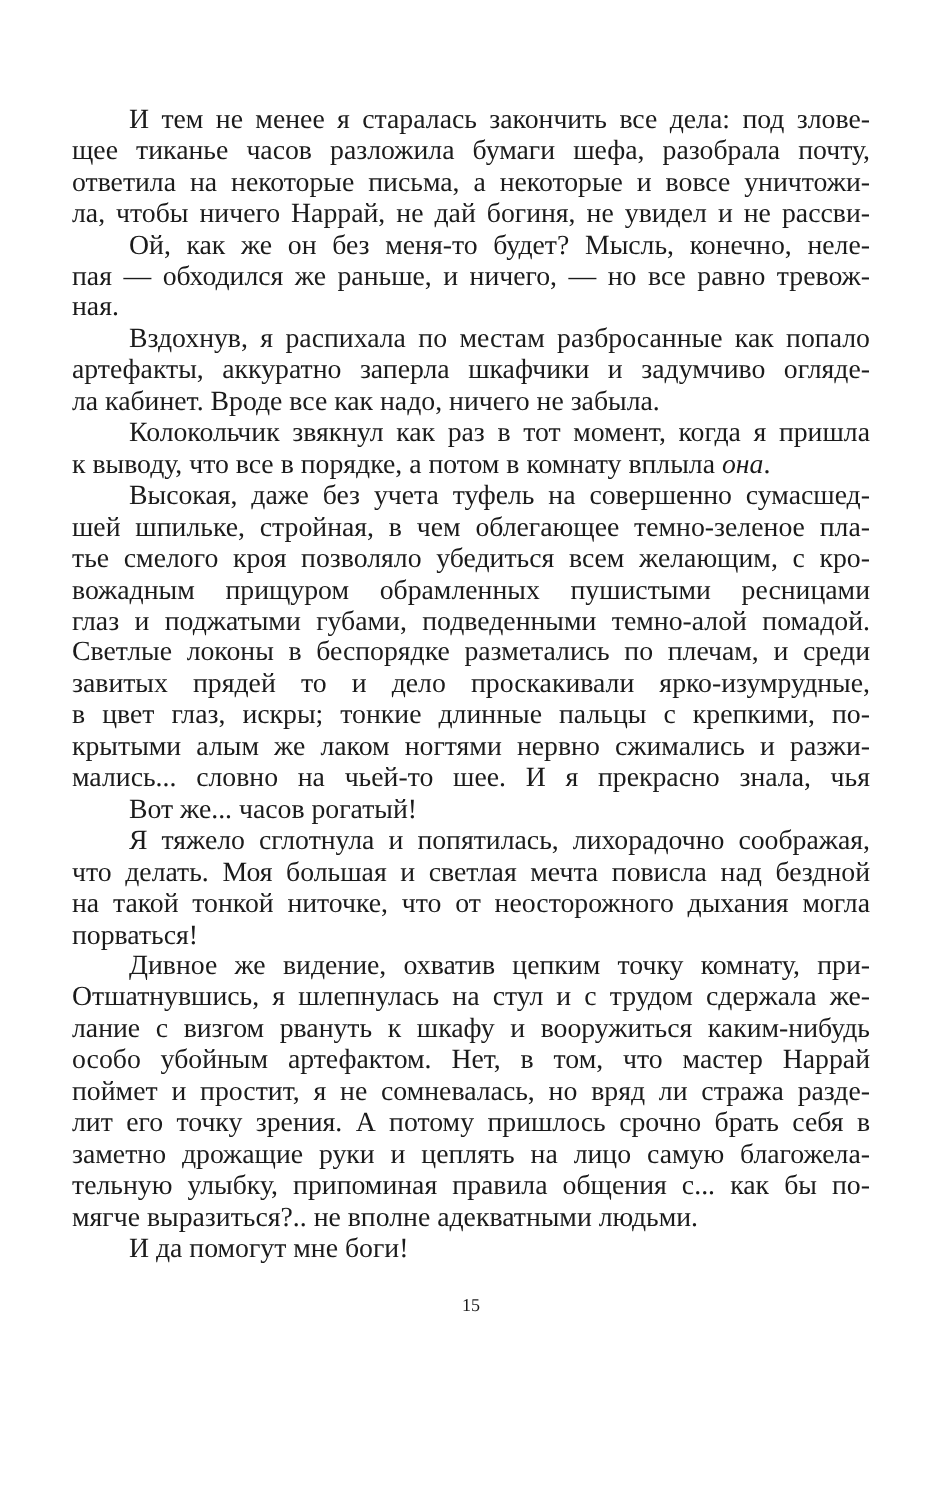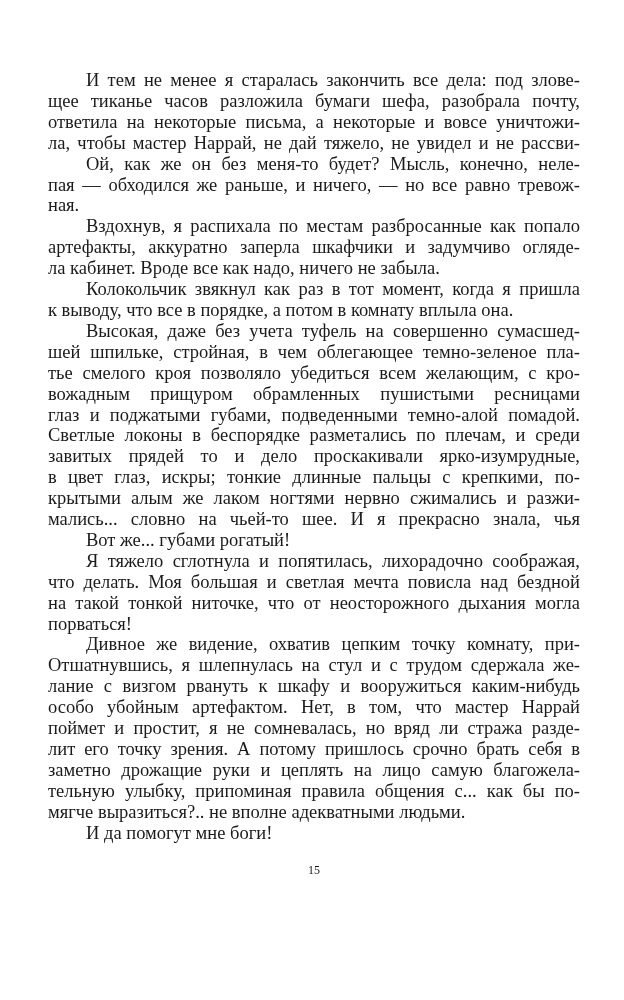--- a/index.html
+++ b/index.html
@@ -29,57 +29,58 @@
     text-align-last: left;
   }
   .line.flush {
     text-align: justify;
     text-align-last: justify;
   }
   .line.indent {
     padding-left: 38px;
   }
   .line .italic {
+    font-style: italic;
   }
   .page-number {
     margin-top: 16px;
     width: 532px;
     text-align: center;
     font-size: 12px;
     line-height: 21px;
   }
 </style>
 </head>
 <body>
 
 <div class="book-page">
   <div class="text-block">
       <div class="line indent flush"><span>И тем не менее я старалась закончить все дела: под злове-</span></div>
       <div class="line flush"><span>щее тиканье часов разложила бумаги шефа, разобрала почту,</span></div>
       <div class="line flush"><span>ответила на некоторые письма, а некоторые и вовсе уничтожи-</span></div>
-      <div class="line flush"><span>ла, чтобы мастер Наррай, не дай тяжело, не увидел и не рассви-</span></div>
+      <div class="line flush"><span>ла, чтобы ничего Наррай, не дай богиня, не увидел и не рассви-</span></div>
       <div class="line indent flush"><span>Ой, как же он без меня-то будет? Мысль, конечно, неле-</span></div>
       <div class="line flush"><span>пая — обходился же раньше, и ничего, — но все равно тревож-</span></div>
       <div class="line"><span>ная.</span></div>
       <div class="line indent flush"><span>Вздохнув, я распихала по местам разбросанные как попало</span></div>
       <div class="line flush"><span>артефакты, аккуратно заперла шкафчики и задумчиво огляде-</span></div>
       <div class="line"><span>ла кабинет. Вроде все как надо, ничего не забыла.</span></div>
       <div class="line indent flush"><span>Колокольчик звякнул как раз в тот момент, когда я пришла</span></div>
       <div class="line"><span>к выводу, что все в порядке, а потом в комнату вплыла </span><span class="italic">она</span><span>.</span></div>
       <div class="line indent flush"><span>Высокая, даже без учета туфель на совершенно сумасшед-</span></div>
       <div class="line flush"><span>шей шпильке, стройная, в чем облегающее темно-зеленое пла-</span></div>
       <div class="line flush"><span>тье смелого кроя позволяло убедиться всем желающим, с кро-</span></div>
       <div class="line flush"><span>вожадным прищуром обрамленных пушистыми ресницами</span></div>
       <div class="line flush"><span>глаз и поджатыми губами, подведенными темно-алой помадой.</span></div>
       <div class="line flush"><span>Светлые локоны в беспорядке разметались по плечам, и среди</span></div>
       <div class="line flush"><span>завитых прядей то и дело проскакивали ярко-изумрудные,</span></div>
       <div class="line flush"><span>в цвет глаз, искры; тонкие длинные пальцы с крепкими, по-</span></div>
       <div class="line flush"><span>крытыми алым же лаком ногтями нервно сжимались и разжи-</span></div>
       <div class="line flush"><span>мались... словно на чьей-то шее. И я прекрасно знала, чья</span></div>
-      <div class="line indent"><span>Вот же... губами рогатый!</span></div>
+      <div class="line indent"><span>Вот же... часов рогатый!</span></div>
       <div class="line indent flush"><span>Я тяжело сглотнула и попятилась, лихорадочно соображая,</span></div>
       <div class="line flush"><span>что делать. Моя большая и светлая мечта повисла над бездной</span></div>
       <div class="line flush"><span>на такой тонкой ниточке, что от неосторожного дыхания могла</span></div>
       <div class="line"><span>порваться!</span></div>
       <div class="line indent flush"><span>Дивное же видение, охватив цепким точку комнату, при-</span></div>
       <div class="line flush"><span>Отшатнувшись, я шлепнулась на стул и с трудом сдержала же-</span></div>
       <div class="line flush"><span>лание с визгом рвануть к шкафу и вооружиться каким-нибудь</span></div>
       <div class="line flush"><span>особо убойным артефактом. Нет, в том, что мастер Наррай</span></div>
       <div class="line flush"><span>поймет и простит, я не сомневалась, но вряд ли стража разде-</span></div>
       <div class="line flush"><span>лит его точку зрения. А потому пришлось срочно брать себя в</span></div>

